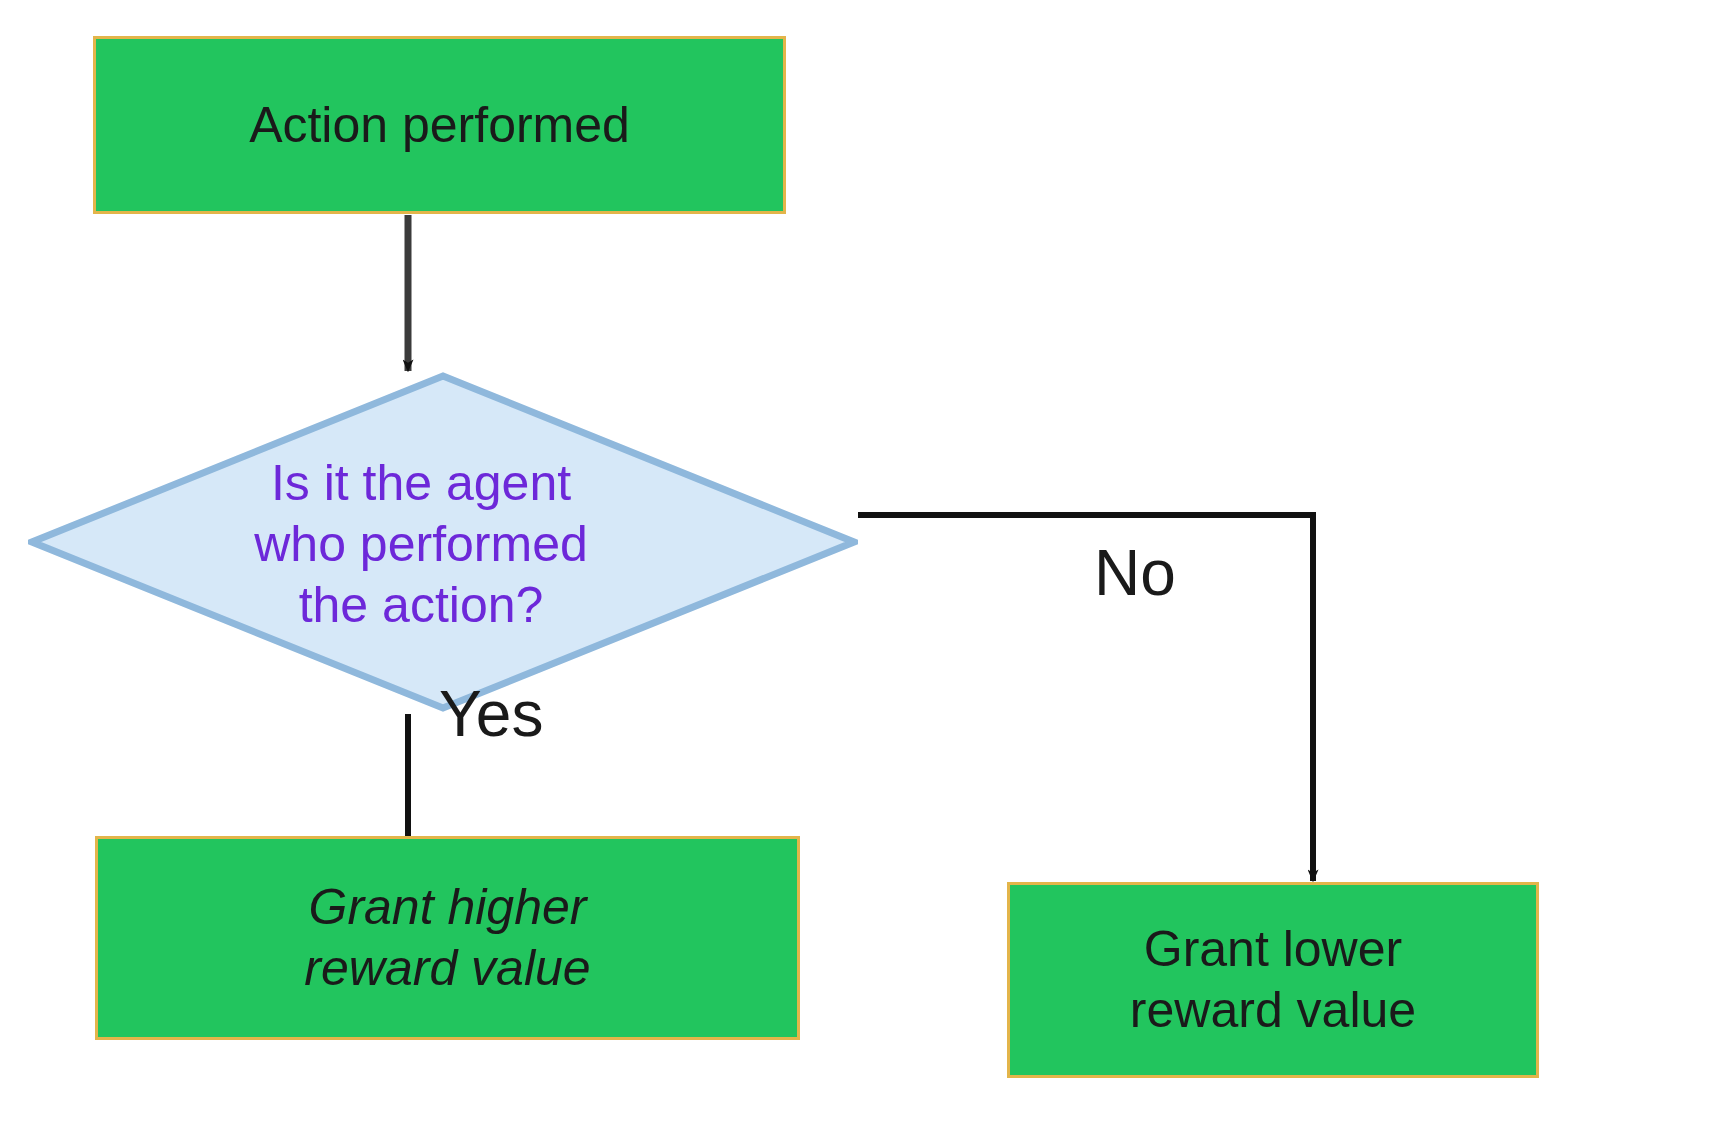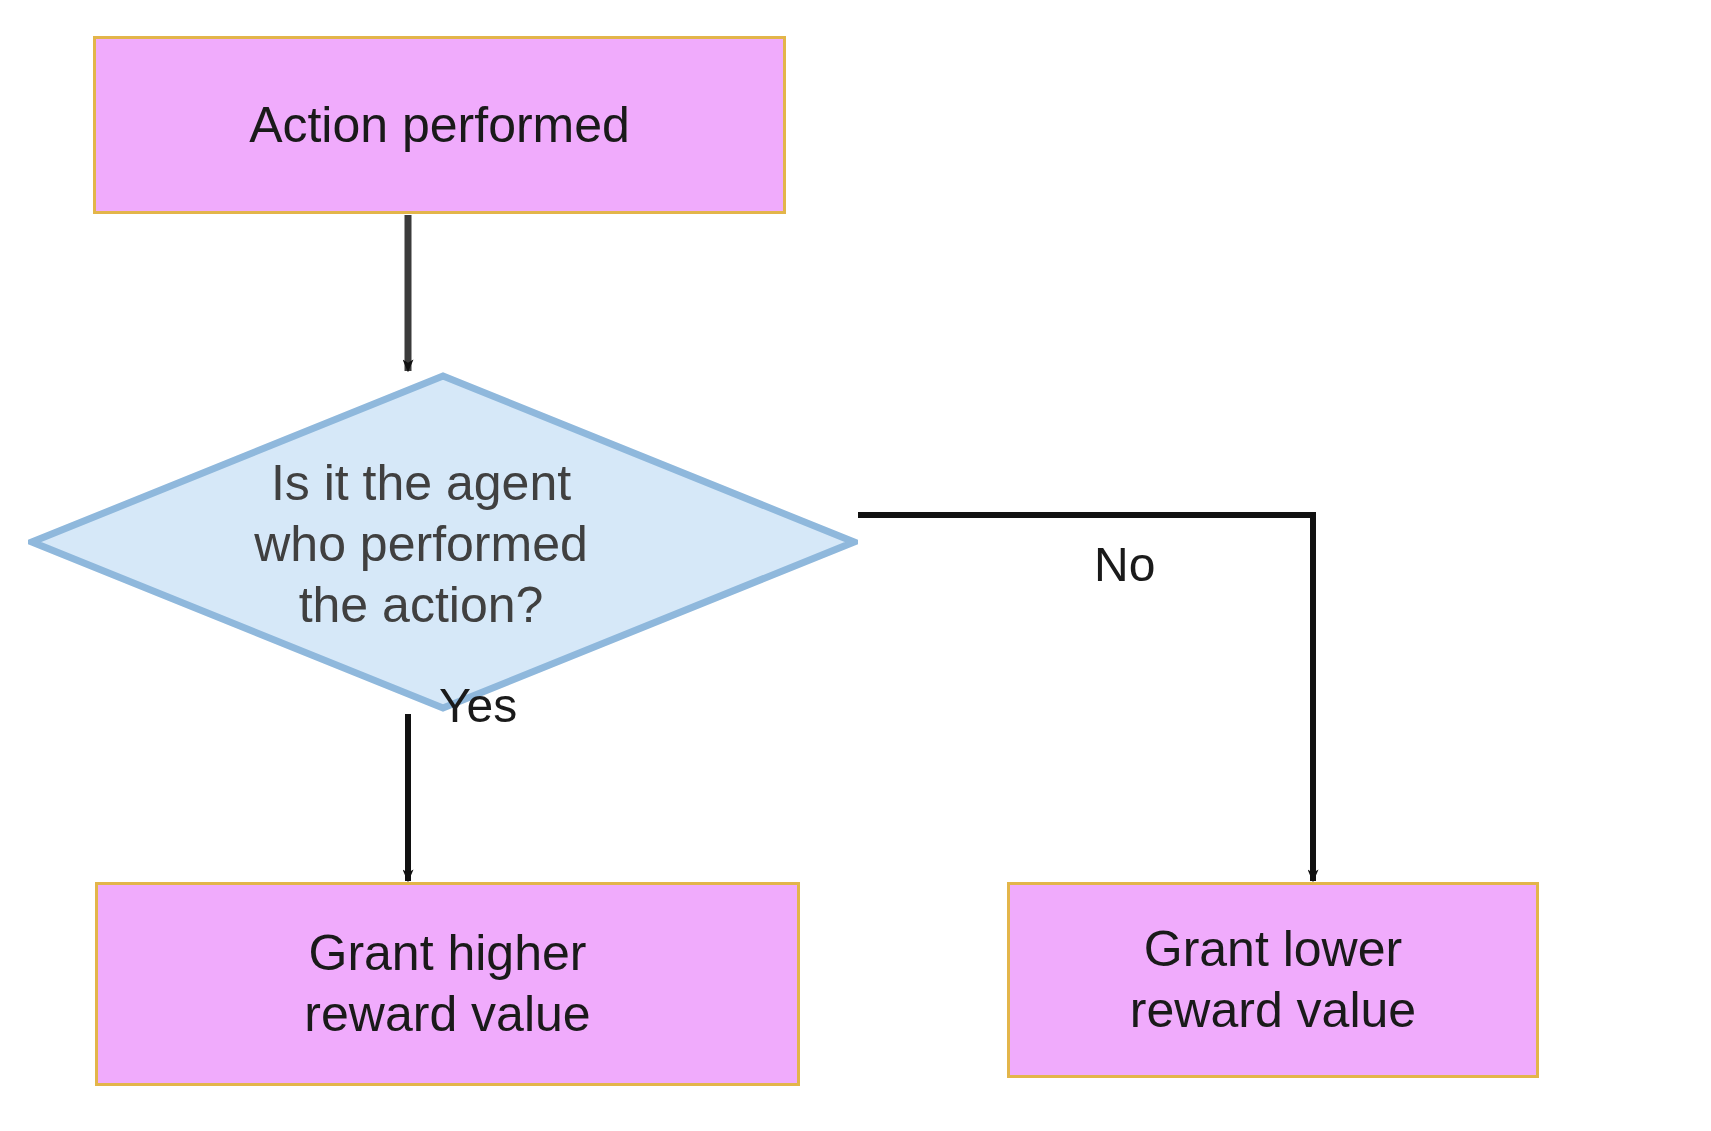--- a/index.html
+++ b/index.html
@@ -24,21 +24,21 @@
     top: 0;
     width: 1711px;
     height: 1131px;
     pointer-events: none;
   }
 
   
   .node-box {
     position: absolute;
     box-sizing: border-box;
-    background: #f0abfc;
+    background: #22c55e;
     border: 3px solid #e3b54a;
     display: flex;
     align-items: center;
     justify-content: center;
     text-align: center;
   }
   .node-box .node-text {
     font-size: 50px;
     line-height: 1.22;
     color: #1a1a1a;
@@ -47,23 +47,24 @@
   }
 
   #box-action {
     left: 93px;
     top: 36px;
     width: 693px;
     height: 178px;
   }
   #box-higher {
     left: 95px;
-    top: 882px;
+    top: 836px;
     width: 705px;
     height: 204px;
+    font-style: italic;
   }
   #box-lower {
     left: 1007px;
     top: 882px;
     width: 532px;
     height: 196px;
   }
 
   
   #diamond-wrap {
@@ -88,29 +89,29 @@
     height: 340px;
     display: flex;
     align-items: center;
     justify-content: center;
     text-align: center;
     pointer-events: none;
   }
   #diamond-label .node-text {
     font-size: 50px;
     line-height: 1.22;
-    color: #404040;
+    color: #6d28d9;
     white-space: pre-line;
     transform: translate(-22px, 2px);
   }
 
   
   .edge-label {
     position: absolute;
-    font-size: 48px;
+    font-size: 64px;
     line-height: 1;
     color: #1a1a1a;
     white-space: nowrap;
   }
   #label-yes {
     left: 439px;
     top: 682px;
   }
   #label-no {
     left: 1094px;

